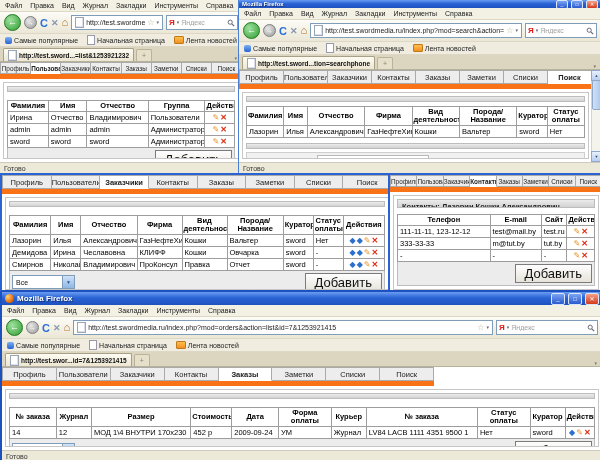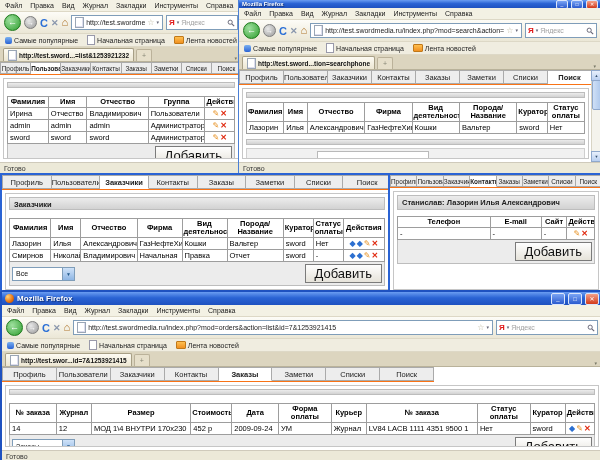--- a/index.html
+++ b/index.html
@@ -54,21 +54,21 @@
         border-bottom:none;border-radius:2px 2px 0 0;padding:0 4px;font-size:6.5px;font-weight:bold;height:12px;
         max-width:170px;white-space:nowrap;overflow:hidden;color:#111;}
   .newtab{width:14px;height:11px;background:#e6dfca;border:1px solid #bbb29a;border-bottom:none;font-size:7px;color:#887;
           display:flex;align-items:center;justify-content:center;border-radius:2px 2px 0 0;}
   .alltabs{margin-left:auto;font-size:5px;color:#776;padding:0 2px;}
   .statusbar{flex:0 0 11px;background:#ece9d8;border-top:1px solid #cfcabb;font-size:7px;color:#333;
              padding:0 4px;display:flex;align-items:center;}
 
   
   .page{flex:1;min-height:0;background:#fff;position:relative;overflow:hidden;display:flex;flex-direction:column;}
-  .apptabs{display:flex;border-bottom:1px solid #f97316;background:#1d4ed8;flex:0 0 auto;}
+  .apptabs{display:flex;border-bottom:5px solid #f97316;background:#1d4ed8;flex:0 0 auto;}
   .atab{flex:1;text-align:center;font-size:7.5px;padding:2px 0 1px;border:1px solid #aaa;border-left:none;
         background:#ededed;color:#222;white-space:nowrap;overflow:hidden;}
   .atab:first-child{border-left:1px solid #aaa;}
   .atab.act{background:#fff;font-weight:bold;border-bottom-color:#fff;}
   .small-tabs .atab{font-size:6.4px;}
   .panel{border:1px solid #c6c6c6;margin:3px;padding:3px;background:#fff;flex:1;min-height:0;display:flex;
          flex-direction:column;overflow:hidden;}
   .hbar{background:linear-gradient(#ececec,#d2d2d2);border:1px solid #bdbdbd;font-size:7.5px;font-weight:bold;
         color:#222;padding:2px 4px;white-space:nowrap;overflow:hidden;}
   .gap{height:8px;flex:0 0 8px;}
@@ -405,24 +405,35 @@
             <td>Илья</td>
             <td>Александрович</td>
             <td>ГазНефтеХим</td>
             <td>Кошки</td>
             <td>Вальтер</td>
             <td>sword</td>
             <td>Нет</td>
           <td class="acts"><span class="ic di">◆</span><span class="ic di">◆</span><span class="ic pi">✎</span><span class="ic xi">✕</span></td>
         </tr>
         <tr>
+          <td>Демидова</td>
+            <td>Ирина</td>
+            <td>Чеславовна</td>
+            <td>КЛИФФ</td>
+            <td>Кошки</td>
+            <td>Овчарка</td>
+            <td>sword</td>
+            <td>-</td>
+          <td class="acts"><span class="ic di">◆</span><span class="ic di">◆</span><span class="ic pi">✎</span><span class="ic xi">✕</span></td>
+        </tr>
+        <tr>
           <td>Смирнов</td>
             <td>Николай</td>
             <td>Владимирович</td>
-            <td>Начальная</td>
+            <td>ПроКонсул</td>
             <td>Правка</td>
             <td>Отчет</td>
             <td>sword</td>
             <td>-</td>
           <td class="acts"><span class="ic di">◆</span><span class="ic di">◆</span><span class="ic pi">✎</span><span class="ic xi">✕</span></td>
         </tr>
       </tbody>
     </table>
     <div class="btnrow split">
       <span class="sel">
@@ -439,38 +450,50 @@
     <span class="atab">Профиль</span>
     <span class="atab">Пользователи</span>
     <span class="atab">Заказчики</span>
     <span class="atab act">Контакты</span>
     <span class="atab">Заказы</span>
     <span class="atab">Заметки</span>
     <span class="atab">Списки</span>
     <span class="atab">Поиск</span>
   </div>
   <div class="panel" style="font-size:7px;">
-    <div class="hbar">Станислав: Лазорин Илья Александрович</div>
+    <div class="hbar">Контакты: Лазорин Кошки Александрович</div>
     <div class="gap" style="height:6px;flex-basis:6px;"></div>
     <table>
       <colgroup>
           <col style="width:47%">
           <col style="width:26%">
           <col style="width:13%">
           <col style="width:14%">
         </colgroup>
       <thead>
           <tr>
         <th>Телефон</th>
         <th>E-mail</th>
         <th>Сайт</th>
         <th>Действия</th>
       </tr>
         </thead>
       <tbody>
+        <tr>
+          <td>111-11-11, 123-12-12</td>
+            <td>test@mail.by</td>
+            <td>test.ru</td>
+          <td class="acts"><span class="ic pi">✎</span><span class="ic xi">✕</span></td>
+        </tr>
+        <tr>
+          <td>333-33-33</td>
+            <td>m@tut.by</td>
+            <td>tut.by</td>
+          <td class="acts"><span class="ic pi">✎</span><span class="ic xi">✕</span></td>
+        </tr>
         <tr>
           <td>-</td>
             <td>-</td>
             <td>-</td>
           <td class="acts"><span class="ic pi">✎</span><span class="ic xi">✕</span></td>
         </tr>
       </tbody>
     </table>
     <div class="btnrow">
         <button class="addbtn">Добавить</button>

